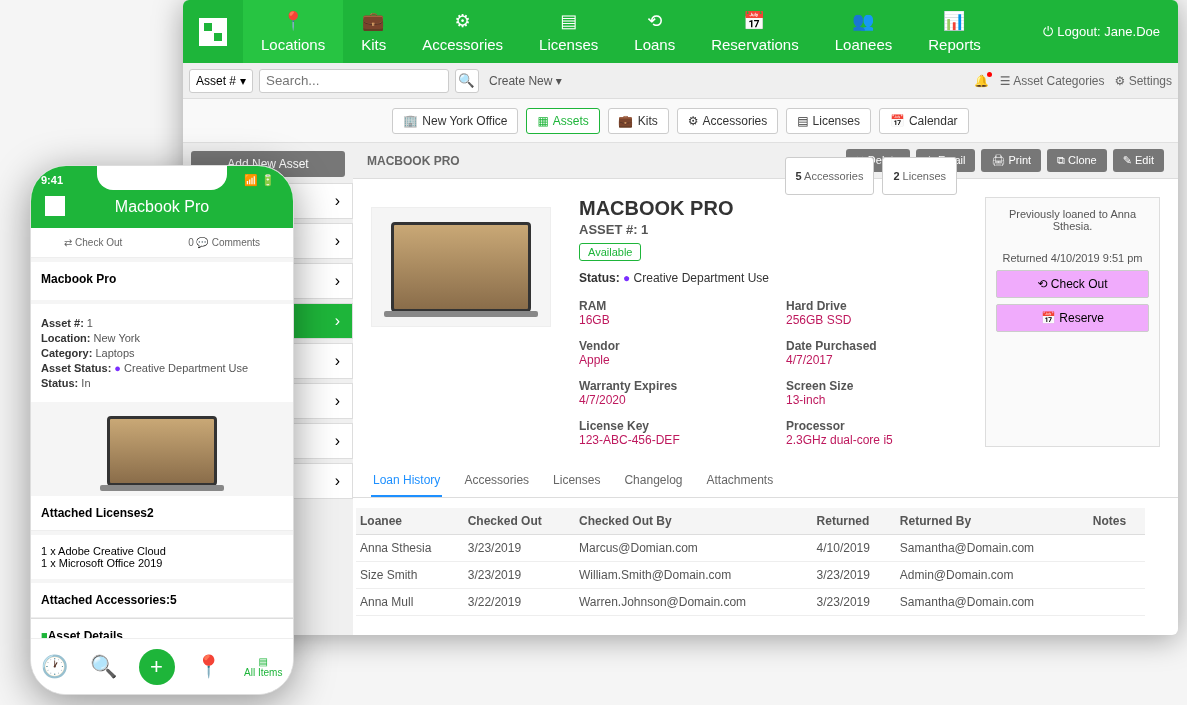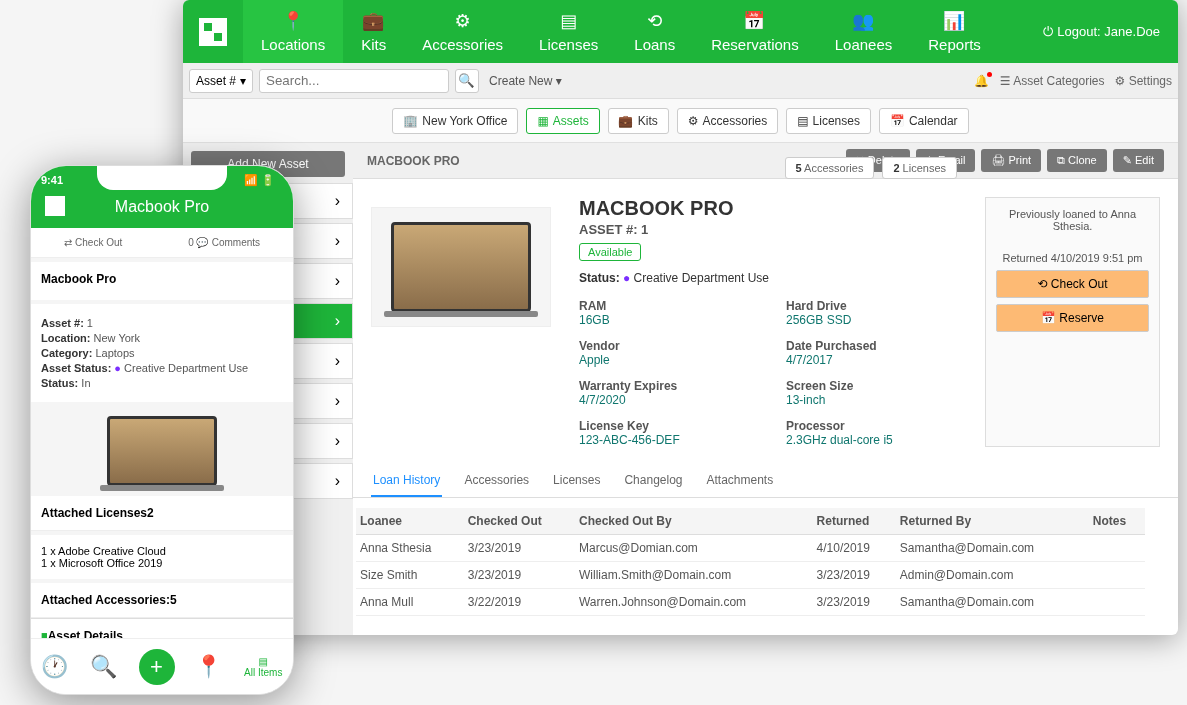--- a/index.html
+++ b/index.html
@@ -39,29 +39,29 @@
 .gbtn{background:#777;color:#fff;border:none;padding:5px 10px;border-radius:3px;font-size:11px;cursor:pointer}
 .detail{padding:18px;display:flex;gap:28px}
 .thumb{width:180px;height:120px;background:#f5f5f5;border:1px solid #eee;display:flex;align-items:center;justify-content:center;margin-top:10px}
 .laptop{width:140px;height:90px;background:linear-gradient(180deg,#c9a876,#8a6d4a);border:3px solid #333;border-radius:4px;position:relative}
 .laptop::after{content:'';position:absolute;bottom:-8px;left:-10px;right:-10px;height:6px;background:#888;border-radius:2px}
 .info{flex:1}
 .title{font-size:20px;font-weight:700;color:#333}
 .assetno{font-size:13px;font-weight:600;color:#555;margin-top:2px}
 .badge{display:inline-block;border:1px solid #1eb53a;color:#1eb53a;padding:2px 8px;border-radius:3px;font-size:11px;margin-top:6px}
 .countbadges{float:right;display:flex;gap:8px;margin-top:-40px}
-.cb{border:1px solid #ccc;padding:4px 10px;border-radius:3px;font-size:11px;color:#666;background:#fff}
+.cb{border:1px solid #ccc;padding:12px 10px;border-radius:3px;font-size:11px;color:#666;background:#fff}
 .cb b{color:#333}
 .status{margin-top:10px;font-size:12px;color:#333}
 .dot{color:#7b2fff}
 .specs{display:grid;grid-template-columns:repeat(2,1fr);gap:12px 36px;margin-top:14px;font-size:12px}
 .spec-label{font-weight:600;color:#555}
-.spec-val{color:#0f766e}
+.spec-val{color:#be185d}
 .sidecard{width:175px;border:1px solid #ddd;padding:10px;font-size:11px;color:#555;text-align:center;background:#fafafa}
-.actbtn{width:100%;border:1px solid #ccc;background:#fdba74;padding:6px;margin-top:6px;border-radius:2px;font-size:12px;cursor:pointer}
+.actbtn{width:100%;border:1px solid #ccc;background:#f0abfc;padding:6px;margin-top:6px;border-radius:2px;font-size:12px;cursor:pointer}
 .tabs{display:flex;gap:20px;padding:0 18px;border-bottom:1px solid #ddd;font-size:12px}
 .tab{padding:8px 2px;cursor:pointer;color:#666}
 .tab.active{color:#1e90ff;border-bottom:2px solid #1e90ff}
 table{width:calc(100% - 36px);margin:10px 3px;font-size:12px;border-collapse:collapse}
 th{text-align:left;font-weight:600;padding:6px 4px;background:#f5f5f5;border-bottom:1px solid #ddd;color:#555}
 td{padding:6px 4px;border-bottom:1px solid #eee;color:#555}
 .comment{margin:20px 18px 8px}
 .comment textarea{width:100%;border:1px solid #ccc;border-radius:3px;padding:8px;font-size:12px;height:40px;resize:none}
 
 .phone{position:absolute;left:30px;top:165px;width:264px;height:530px;background:#fff;border-radius:36px;box-shadow:0 8px 40px rgba(0,0,0,0.4);border:1px solid #ddd;overflow:hidden;z-index:5}

